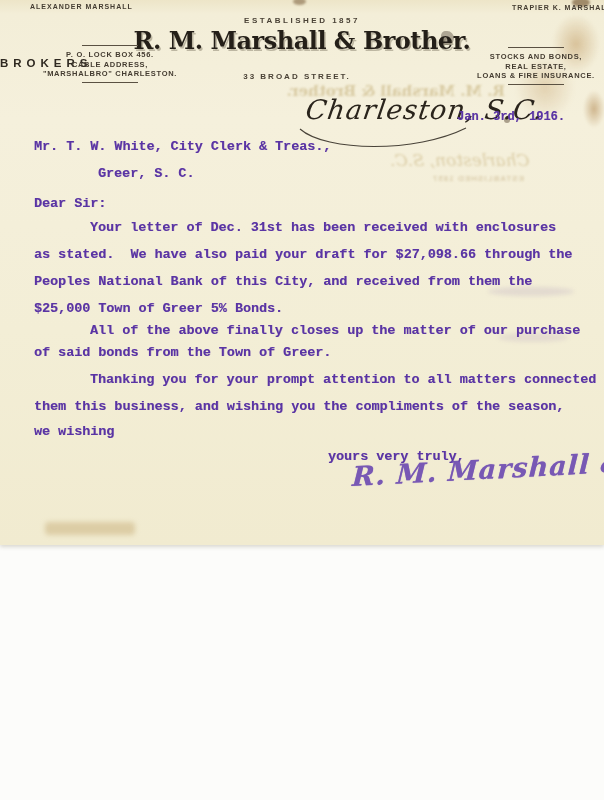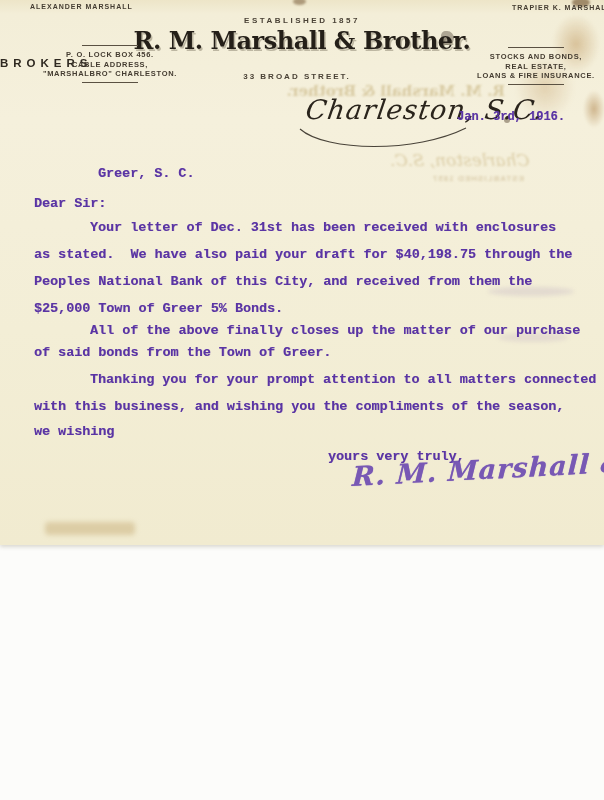--- a/index.html
+++ b/index.html
@@ -159,30 +159,31 @@
       <div>LOANS &amp; FIRE INSURANCE.</div>
       <div class="rule"></div>
     </div>
 
     <div class="dateline-place">Charleston, S.C.</div>
     <svg class="flourish" width="176" height="30" viewBox="0 0 176 30">
       <path d="M4 3 C 30 26, 120 27, 170 2" fill="none" stroke="#2a241c" stroke-width="1.1" opacity="0.85"></path>
     </svg>
     <div class="typed date dateline-date">Jan. 3rd, 1916.</div>
 
+    <div class="typed tline" style="top:139px">Mr. T. W. White, City Clerk &amp; Treas.,</div>
     <div class="typed tline" style="top:166px;left:98px">Greer, S. C.</div>
     <div class="typed tline" style="top:196px">Dear Sir:</div>
 
     <div class="typed tline indent" style="top:220px">Your letter of Dec. 31st has been received with enclosures</div>
-    <div class="typed tline" style="top:247px">as stated.  We have also paid your draft for $40,198.75 through the</div>
+    <div class="typed tline" style="top:247px">as stated.  We have also paid your draft for $27,098.66 through the</div>
     <div class="typed tline" style="top:274px">Peoples National Bank of this City, and received from them the</div>
     <div class="typed tline" style="top:301px">$25,000 Town of Greer 5% Bonds.</div>
     <div class="typed tline indent" style="top:323px">All of the above finally closes up the matter of our purchase</div>
     <div class="typed tline" style="top:345px">of said bonds from the Town of Greer.</div>
     <div class="typed tline indent" style="top:372px">Thanking you for your prompt attention to all matters connected</div>
-    <div class="typed tline" style="top:399px">with this business, and wishing you the compliments of the season,</div>
+    <div class="typed tline" style="top:399px">them this business, and wishing you the compliments of the season,</div>
     <div class="typed tline" style="top:424px">we wishing</div>
 
     <div class="typed tline" style="top:449px;left:328px">yours very truly,</div>
     <div class="signature">R. M. Marshall &amp; Bro</div>
 
   </div>
 </div>
 
 </body></html>

